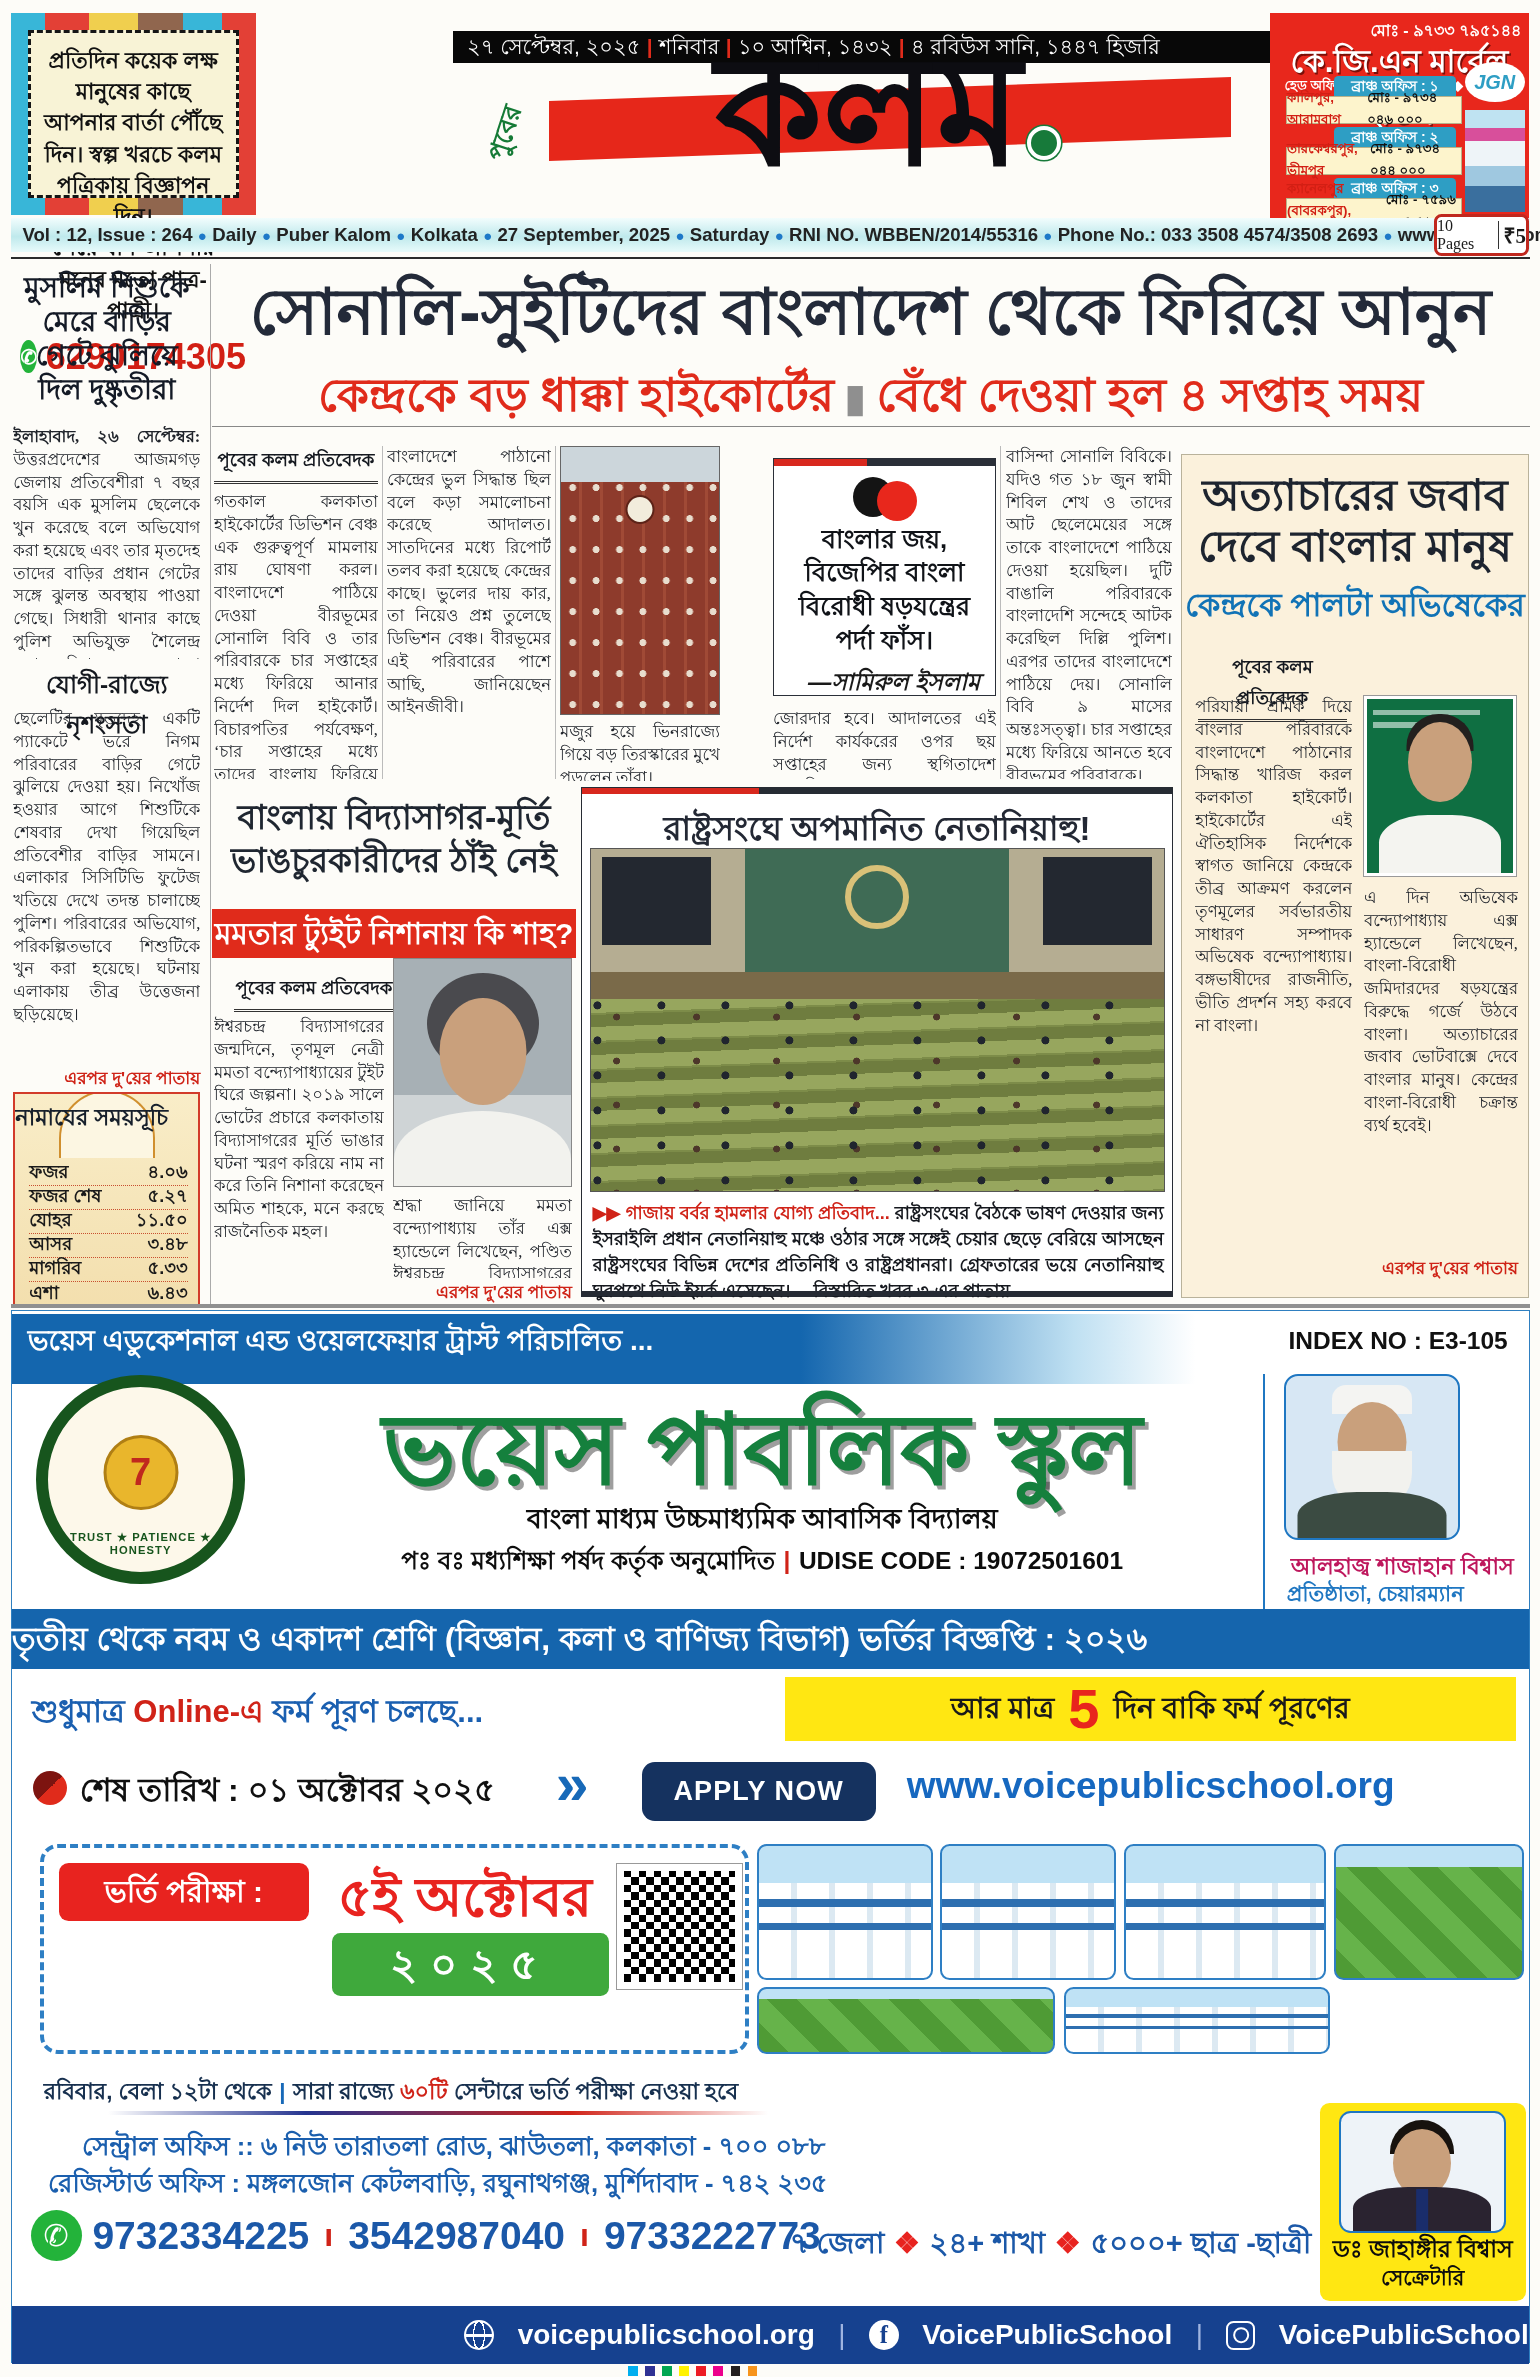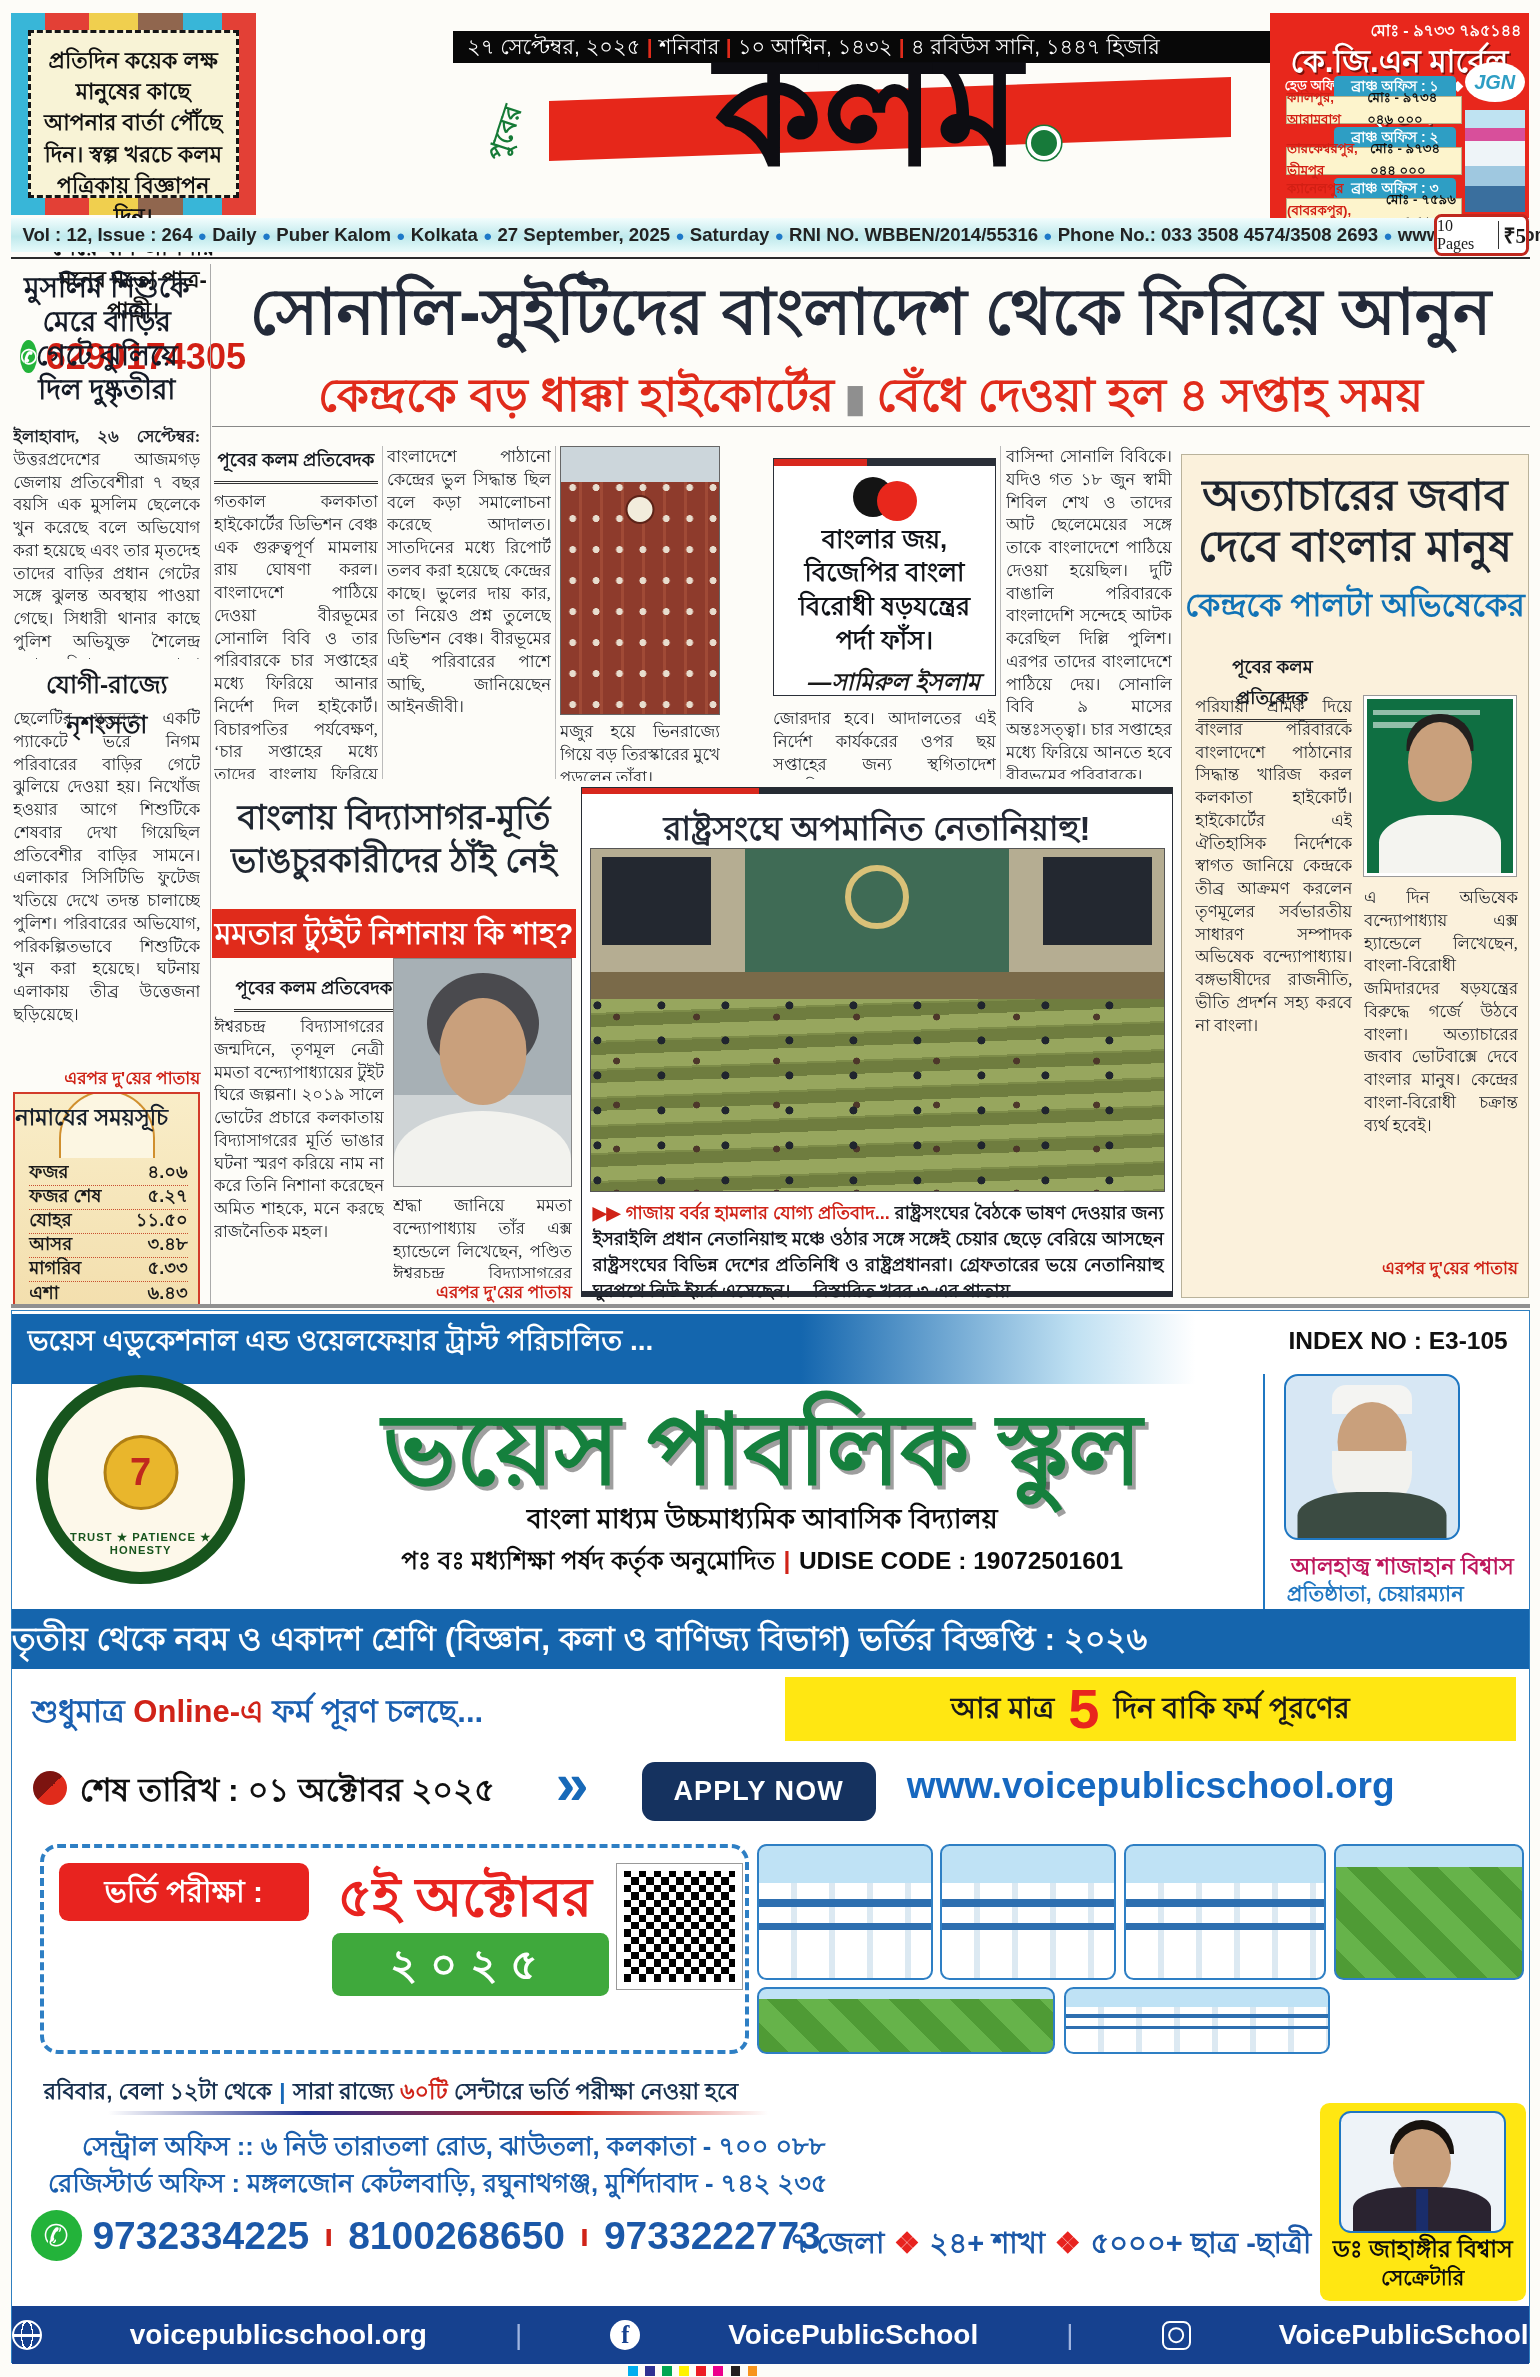--- a/index.html
+++ b/index.html
@@ -160,21 +160,21 @@
 #sstats{position:absolute;left:778px;top:909px;font-size:29px;font-weight:800;color:#1b58a8;white-space:nowrap}
 #sstats .dm{color:#e8231f;padding:0 9.6px}
 #secbox{position:absolute;left:1308px;top:792px;width:206px;height:198px;background:#ffe712;border-radius:9.6px}
 #secbox .pic{position:absolute;left:19px;top:7.5px;width:167px;height:122px;border-radius:11.7px;border:2.7px solid #1f77c2;background:#eef3f8;overflow:hidden}
 #secbox .hair{position:absolute;left:50%;top:7.5px;transform:translateX(-50%);width:64px;height:34px;border-radius:32px 32px 0 0;background:#17120e}
 #secbox .face{position:absolute;left:50%;top:16px;transform:translateX(-50%);width:58px;height:68px;border-radius:50%;background:#c9a07c}
 #secbox .suit{position:absolute;left:50%;bottom:-9.6px;transform:translateX(-50%);width:138px;height:53px;border-radius:40% 40% 0 0;background:#2a2330}
 #secbox .tie{position:absolute;left:50%;bottom:0;transform:translateX(-50%);width:11.7px;height:42px;background:#1a2d6b}
 #secbox .nm{position:absolute;left:0;bottom:31px;width:100%;text-align:center;font-size:23.4px;font-weight:800;color:#0d0d0d}
 #secbox .tt{position:absolute;left:0;bottom:4.3px;width:100%;text-align:center;font-size:21px;font-weight:800;color:#0d0d0d}
-#sfooter{position:absolute;left:0;top:995px;width:100%;height:58px;background:#16418f;display:flex;align-items:center;justify-content:space-between;gap:23.4px;color:#fff;font-size:28px;font-weight:800}
+#sfooter{position:absolute;left:0;top:995px;width:100%;height:58px;background:#16418f;display:flex;align-items:center;justify-content:flex-end;gap:23.4px;color:#fff;font-size:28px;font-weight:800}
 #sfooter .sep{color:#9fb4e0;font-weight:400}
 .globe{width:30px;height:30px;border:2.7px solid #fff;border-radius:50%;background:linear-gradient(0deg,transparent 0 44%,#fff 44% 54%,transparent 54%),radial-gradient(ellipse 34% 90% at 50% 50%,transparent 56%,#fff 56% 68%,transparent 68%)}
 .fbi{width:30px;height:30px;border-radius:50%;background:#fff;color:#16418f;font-family:"Liberation Serif",serif;font-size:24.5px;font-weight:900;text-align:center;line-height:30px}
 .igi{width:29px;height:29px;border:2.7px solid #fff;border-radius:7.5px;position:relative}
 .igi:after{content:"";position:absolute;left:50%;top:50%;transform:translate(-50%,-50%);width:11.7px;height:11.7px;border:2.7px solid #fff;border-radius:50%}
 #dots{left:628px;top:2366px;display:flex;gap:7.5px}
 #dots span{width:9.6px;height:9.6px;display:inline-block}
 </style>
 </head>
 <body>
@@ -402,21 +402,21 @@
       <span>রবিবার, বেলা ১২টা থেকে</span><span class="pipe">|</span><span>সারা রাজ্যে </span><span class="red">৬০টি</span><span> সেন্টারে ভর্তি পরীক্ষা নেওয়া হবে</span>
     </div>
     <div id="sdiv"></div>
     <div id="saddr1">সেন্ট্রাল অফিস :: ৬ নিউ তারাতলা রোড, ঝাউতলা, কলকাতা - ৭০০ ০৮৮</div>
     <div id="saddr2">রেজিস্টার্ড অফিস : মঙ্গলজোন কেটলবাড়ি, রঘুনাথগঞ্জ, মুর্শিদাবাদ - ৭৪২ ২৩৫</div>
 
     <div id="sphones">
       <span class="wa2">✆</span>
       <span class="pnum">9732334225</span>
         <span class="ps">ı</span>
-      <span class="pnum">8100268650</span>
+      <span class="pnum">3542987040</span>
         <span class="ps">ı</span>
       <span class="pnum">9733222773</span>
     </div>
     <div id="sstats">
       <span>৭ জেলা</span><span class="dm">❖</span><span>২৪+ শাখা</span><span class="dm">❖</span><span>৫০০০+ ছাত্র -ছাত্রী</span>
     </div>
 
     <div id="secbox">
       <div class="pic">
         <div class="hair"></div>

